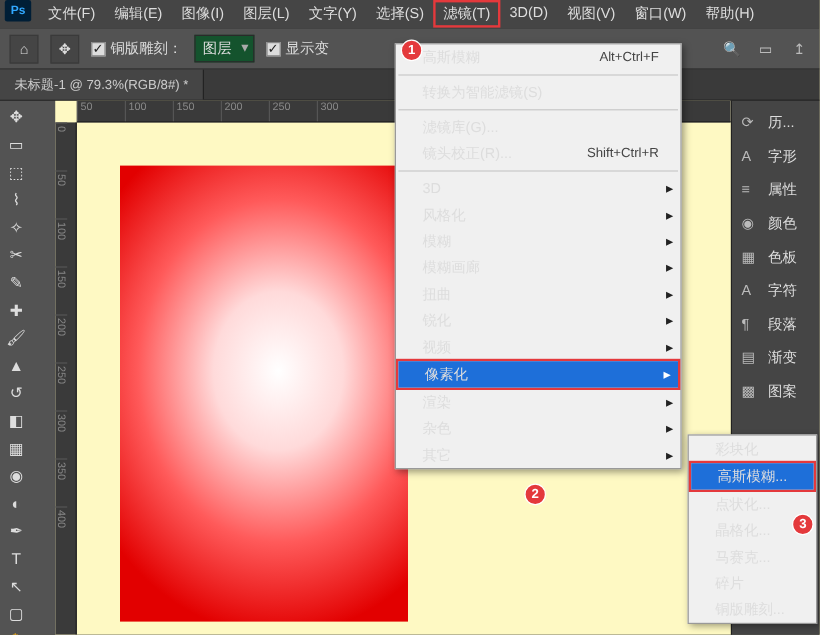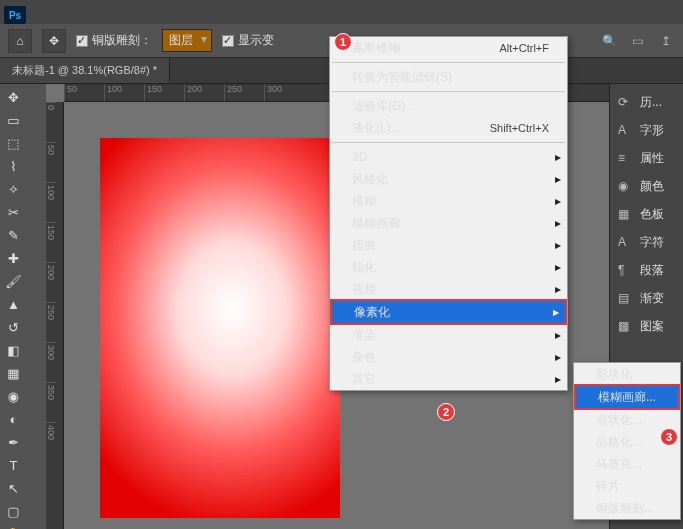--- a/index.html
+++ b/index.html
@@ -1,34 +1,34 @@
 <!DOCTYPE html>
 <html><head>
 <meta charset="utf-8">
 <style>
 *{margin:0;padding:0;box-sizing:border-box;font-family:"Microsoft YaHei",Arial,sans-serif;font-size:12px;color:#ddd;user-select:none}
 body{background:#323232;width:683px;height:529px;overflow:hidden;position:relative}
-.menubar{height:24px;background:#454545;display:flex;align-items:flex-end;padding-left:4px}
+.menubar{height:24px;background:#454545;display:flex;align-items:flex-start;padding-left:4px}
 .ps-logo{width:22px;height:18px;background:#001e36;color:#31a8ff;font-weight:bold;font-size:10px;display:flex;align-items:center;justify-content:center;border-radius:2px;margin-right:6px}
 .menu-item{padding:3px 8px;cursor:default}
 .menu-item.hl{border:2px solid #e4393c;padding:1px 6px}
 .optbar{height:34px;background:#535353;display:flex;align-items:center;padding:0 8px;gap:10px;border-bottom:1px solid #2a2a2a}
 .ob-btn{width:24px;height:24px;display:flex;align-items:center;justify-content:center;border:1px solid #3a3a3a;background:#454545}
 .ob-check{width:12px;height:12px;border:1px solid #888;background:#ddd;position:relative;display:inline-block;vertical-align:middle;margin-right:4px}
 .ob-check::after{content:"✓";position:absolute;top:-2px;left:0;color:#222;font-size:11px}
-.ob-select{background:#a16207;border:1px solid #2a2a2a;padding:2px 18px 2px 6px;position:relative}
+.ob-select{background:#14532d;border:1px solid #2a2a2a;padding:2px 18px 2px 6px;position:relative}
 .ob-select::after{content:"▾";position:absolute;right:4px;top:2px;color:#aaa}
 .right-icons{margin-left:auto;display:flex;gap:10px}
 .right-icons span{width:18px;text-align:center;color:#bbb}
 .tabbar{height:26px;background:#3a3a3a;display:flex;align-items:center;border-bottom:1px solid #222}
 .doc-tab{background:#454545;padding:5px 12px;font-size:11px;color:#ccc;border-right:1px solid #222}
 .main{position:absolute;top:84px;left:0;right:0;bottom:0;display:flex}
 .tools{width:46px;background:#535353;display:flex;flex-wrap:wrap;align-content:flex-start;padding:2px}
 .tool{width:21px;height:21px;margin:1px;display:flex;align-items:center;justify-content:center;color:#ddd;font-size:13px}
-.canvas-wrap{flex:1;background:#737373;position:relative;overflow:hidden}
+.canvas-wrap{flex:1;background:#fef9c3;position:relative;overflow:hidden}
 .ruler-h{position:absolute;top:0;left:18px;right:0;height:18px;background:#3a3a3a;border-bottom:1px solid #222;display:flex}
 .ruler-h span{width:40px;font-size:9px;color:#888;padding-left:2px;border-left:1px solid #555}
 .ruler-v{position:absolute;top:18px;left:0;width:18px;bottom:0;background:#3a3a3a;border-right:1px solid #222}
 .ruler-v span{display:block;height:40px;font-size:9px;color:#888;writing-mode:vertical-rl;padding-top:2px;border-top:1px solid #555}
 .canvas{position:absolute;top:54px;left:54px;width:240px;height:380px;background:radial-gradient(ellipse 180px 220px at 55% 45%,#fff 0%,#ffdada 30%,#ff5a5a 65%,#e20000 100%)}
 .panels{width:74px;background:#454545;border-left:1px solid #222;padding-top:4px}
 .panel-row{height:28px;display:flex;align-items:center;padding-left:8px;gap:6px;color:#bbb}
 .dropdown{position:absolute;top:36px;left:329px;width:239px;background:#f0f0f0;border:1px solid #999;box-shadow:2px 2px 6px rgba(0,0,0,.4);z-index:10}
 .dd-item{height:22px;display:flex;align-items:center;padding:0 18px 0 22px;color:#222;position:relative}
 .dd-item .sc{margin-left:auto;color:#444;font-size:11px}
@@ -38,37 +38,50 @@
 .dd-item.sel .arr{color:#fff}
 .dd-hl{border:2px solid #e4393c;margin:-1px 0}
 .submenu{position:absolute;top:362px;left:573px;width:108px;background:#f0f0f0;border:1px solid #999;box-shadow:2px 2px 6px rgba(0,0,0,.4);z-index:11}
 .badge{position:absolute;width:18px;height:18px;border-radius:50%;background:#e4393c;color:#fff;font-size:11px;font-weight:bold;display:flex;align-items:center;justify-content:center;border:1px solid #fff;z-index:20}
 </style>
 </head>
 <body>
 
 <div class="menubar">
   <div class="ps-logo">Ps</div>
+  <div id="menubar-items" style="display: flex;">
+      <div class="menu-item">文件(F)</div>
+      <div class="menu-item">编辑(E)</div>
+      <div class="menu-item">图像(I)</div>
+      <div class="menu-item">图层(L)</div>
+      <div class="menu-item">文字(Y)</div>
+      <div class="menu-item">选择(S)</div>
+      <div class="menu-item hl">滤镜(T)</div>
+      <div class="menu-item">3D(D)</div>
+      <div class="menu-item">视图(V)</div>
+      <div class="menu-item">窗口(W)</div>
+      <div class="menu-item">帮助(H)</div>
+    </div>
 </div>
 
 <div class="optbar">
   <div class="ob-btn">⌂</div>
   <div class="ob-btn">✥</div>
   <div><span class="ob-check"></span><span>铜版雕刻：</span></div>
   <div class="ob-select">图层</div>
   <div><span class="ob-check"></span><span>显示变</span></div>
   <div class="right-icons">
     <span>🔍</span>
     <span>▭</span>
     <span>↥</span>
   </div>
 </div>
 
 <div class="tabbar">
-  <div class="doc-tab">未标题-1 @ 38.1%(RGB/8#) *</div>
+  <div class="doc-tab">未标题-1 @ 79.3%(RGB/8#) *</div>
 </div>
 
 <div class="main">
   <div class="tools">
     <div class="tool">✥</div>
     <div class="tool">▭</div>
     <div class="tool">⬚</div>
     <div class="tool">⌇</div>
     <div class="tool">✧</div>
     <div class="tool">✂</div>
@@ -159,22 +172,22 @@
     </div>
     <div class="dd-sep"></div>
     <div class="dd-item">
       <span>转换为智能滤镜(S)</span>
     </div>
     <div class="dd-sep"></div>
     <div class="dd-item">
       <span>滤镜库(G)...</span>
     </div>
     <div class="dd-item">
-      <span>液化(L)...</span>
-      <span class="sc">Shift+Ctrl+X</span>
+      <span>镜头校正(R)...</span>
+      <span class="sc">Shift+Ctrl+R</span>
     </div>
     <div class="dd-sep"></div>
     <div class="dd-item">
       <span>3D</span>
       <span class="arr">▸</span>
     </div>
     <div class="dd-item">
       <span>风格化</span>
       <span class="arr">▸</span>
     </div>
@@ -216,21 +229,21 @@
       <span>其它</span>
       <span class="arr">▸</span>
     </div>
   </div>
 <div class="submenu" id="submenu">
     <div class="dd-item">
       <span>彩块化</span>
     </div>
     <div class="dd-hl">
       <div class="dd-item sel">
-        <span>模糊画廊...</span>
+        <span>高斯模糊...</span>
       </div>
     </div>
     <div class="dd-item">
       <span>点状化...</span>
     </div>
     <div class="dd-item">
       <span>晶格化...</span>
     </div>
     <div class="dd-item">
       <span>马赛克...</span>

